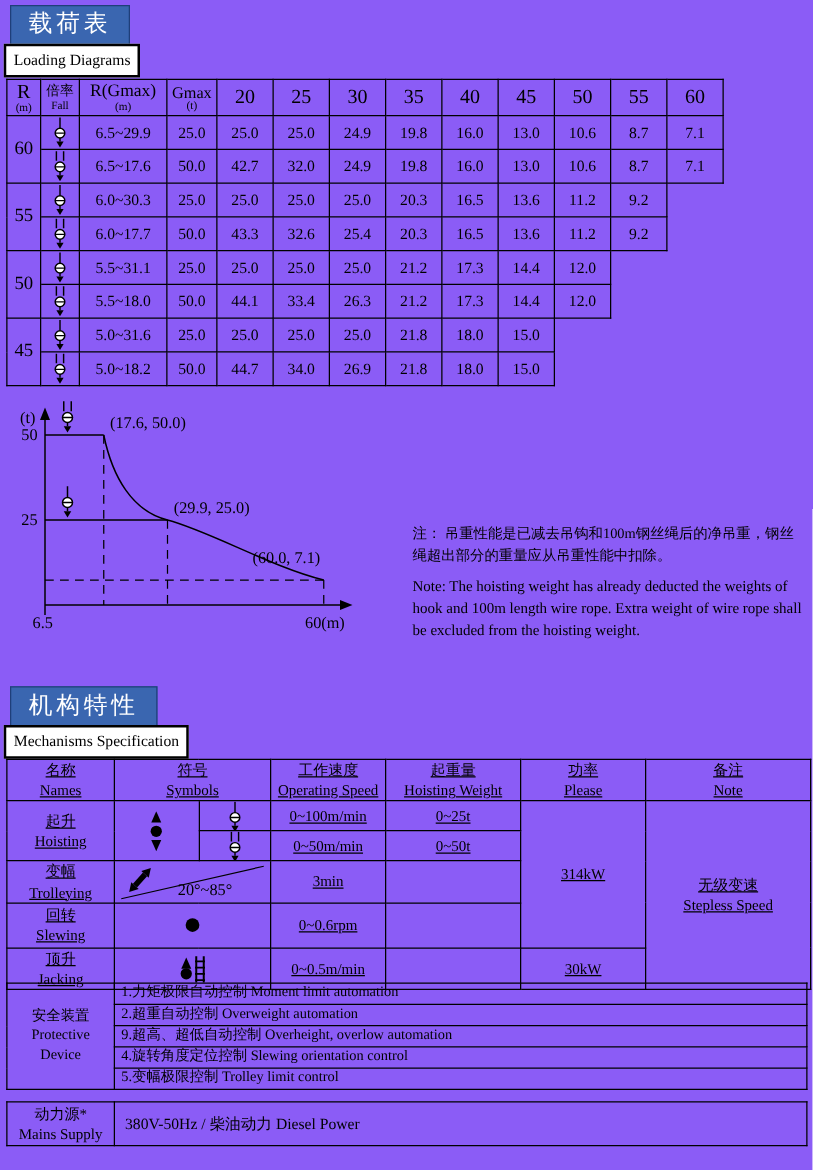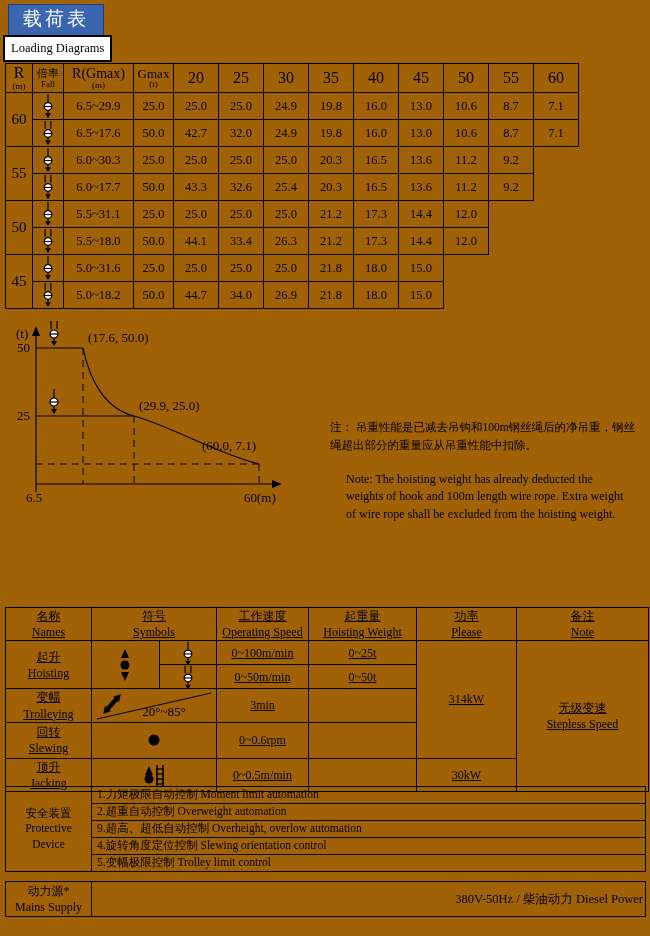--- a/index.html
+++ b/index.html
@@ -1,17 +1,17 @@
 <!DOCTYPE html>
 <html><head>
 <meta charset="utf-8">
 <style>
   html,body{margin:0;padding:0;background:#fff;}
   body{font-family:"Liberation Serif","DejaVu Serif",serif;color:#000;}
-  #page{position:relative;width:650px;height:936px;background:#a16207;overflow:hidden;}
+  #page{position:relative;width:650px;height:936px;background:#8b5cf6;overflow:hidden;}
 
   
   .badge{position:absolute;left:3px;}
   .badge .zh{display:inline-block;background:#3a66b0;border:1px solid #1f3f7a;color:#fff;
     font-size:19px;letter-spacing:3px;padding:1px 14px 3px 14px;margin-left:5px;}
   .badge .en{display:inline-block;background:#fff;border:2px solid #000;color:#000;
     font-size:12.5px;padding:4px 6px;margin-top:-1px;}
 
   
   table{border-collapse:collapse;}
@@ -29,34 +29,34 @@
 
   
   #chart{position:absolute;left:6px;top:310px;}
   #chart text{font-family:"Liberation Serif","DejaVu Serif",serif;font-size:13px;fill:#000;}
   .sline{stroke:#000;stroke-width:1.2;fill:none;}
   .dline{stroke:#000;stroke-width:1;fill:none;stroke-dasharray:7 5;}
 
   
   #notes{position:absolute;left:330px;top:418px;width:314px;}
   #notes .zh{font-size:11.5px;line-height:1.6;margin:0 0 6px 0;}
-  #notes .en{font-size:12px;line-height:1.45;margin:16px;}
+  #notes .en{font-size:12px;line-height:1.45;margin:0;}
 
   
   .mech{position:absolute;left:5px;table-layout:fixed;}
   .mech td,.mech th{border:1px solid #000;text-align:center;vertical-align:middle;
     padding:0 2px;font-weight:normal;font-size:12px;line-height:1.35;}
   .two-line span{display:block;}
   #mech-main{top:607px;text-decoration:underline;}
   #safety-table{top:786px;}
   #safety-table td{height:16px;font-size:11.5px;}
   #safety-table .item{text-align:left;padding-left:5px;}
   #mains-table{top:881px;}
   #mains-table td{height:34px;}
-  #mains-table .val{text-align:right;padding-left:8px;font-size:12.5px;}
+  #mains-table .val{text-align:left;padding-left:8px;font-size:12.5px;}
 
   #footnote{position:absolute;right:6px;top:940px;font-size:11px;}
 
   .icon-cell svg{display:block;margin:0 auto;}
 </style>
 </head>
 <body>
 
 <div id="page">
 
@@ -308,20 +308,24 @@
     <text x="82" y="32">(17.6, 50.0)</text>
     <text x="133" y="100">(29.9, 25.0)</text>
     <text x="196" y="140">(60.0, 7.1)</text>
   </svg>
 
   <div id="notes">
     <p class="zh">注： 吊重性能是已减去吊钩和100m钢丝绳后的净吊重，钢丝绳超出部分的重量应从吊重性能中扣除。</p>
     <p class="en">Note: The hoisting weight has already deducted the weights of hook and 100m length wire rope. Extra weight of wire rope shall be excluded from the hoisting weight.</p>
   </div>
 
+  <div class="badge" style="top:549px">
+    <div class="zh">机构特性</div><br>
+    <div class="en">Mechanisms Specification</div>
+  </div>
 
   <table class="mech" id="mech-main">
     <colgroup>
       <col style="width:86px">
         <col style="width:66px">
         <col style="width:56px">
         <col style="width:92px">
       <col style="width:108px">
         <col style="width:100px">
         <col style="width:132px">

